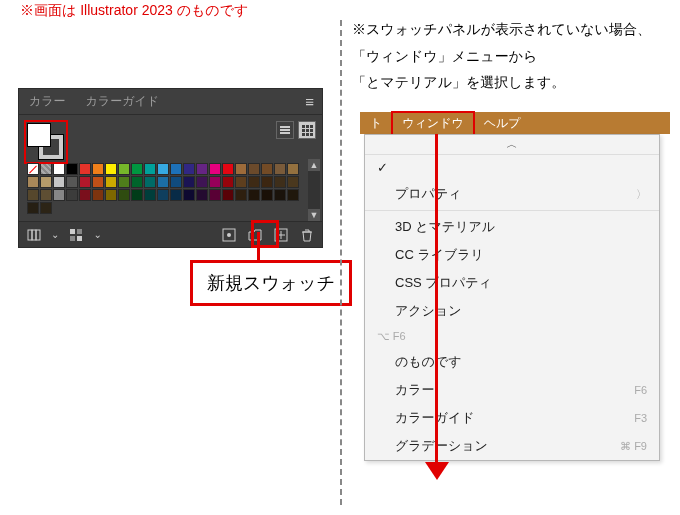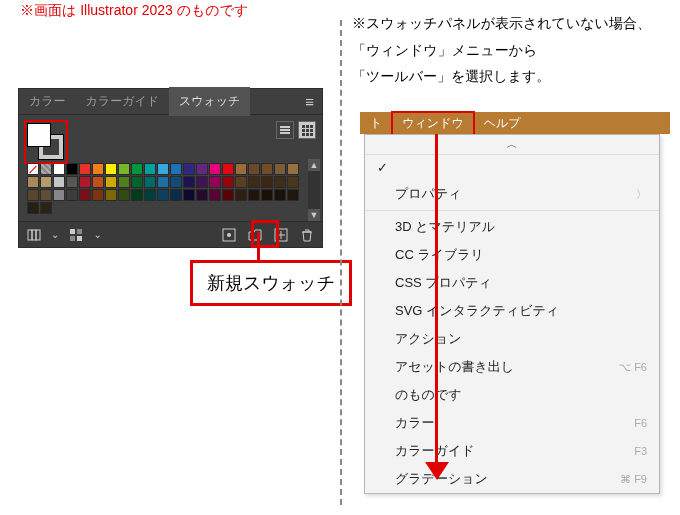--- a/index.html
+++ b/index.html
@@ -131,21 +131,21 @@
   }
 
   
   .divider{
     position:absolute; left:340px; top:20px; bottom:10px;
     border-left:2px dashed #888;
   }
 
   
   .right-note{
-    position:absolute; left:352px; top:10px;
+    position:absolute; left:352px; top:16px;
     font-size:14px; line-height:1.9;
   }
 
   .menubar{
     position:absolute; left:360px; top:112px; width:310px; height:22px;
     background:#b87b32; display:flex; color:#fff; font-size:12px;
     align-items:center;
   }
   .menubar .mi{ padding:3px 10px;}
   .menubar .mi.box{ outline:2px solid #e00000; outline-offset:-1px;}
@@ -186,21 +186,20 @@
 </style>
 </head>
 <body>
 
 <div class="left-note">※画面は Illustrator 2023 のものです</div>
 
 <div class="panel">
   <div class="panel-tabs">
     <div class="tab">カラー</div>
     <div class="tab">カラーガイド</div>
-    <div class="tab active">スウォッチ</div>
     <div class="spacer"></div>
     <div class="menu-btn">≡</div>
   </div>
 
   <div class="panel-body">
     <div class="fill-stroke">
       <div class="fs-stroke"></div>
       <div class="fs-fill"></div>
       <div class="fs-box"></div>
     </div>
@@ -349,21 +348,21 @@
 </div>
 
 <div class="callout-line"></div>
 <div class="callout">新規スウォッチ</div>
 
 <div class="divider"></div>
 
 <div class="right-note">
   <div>※スウォッチパネルが表示されていない場合、</div>
   <div>「ウィンドウ」メニューから</div>
-  <div>「ツールバー」を選択します。</div>
+  <div>「とマテリアル」を選択します。</div>
 </div>
 
 <div class="menubar">
   <div class="mi">ト</div>
   <div class="mi box">ウィンドウ</div>
   <div class="mi">ヘルプ</div>
 </div>
 
 <div class="dropdown">
   <div class="caret-top">︿</div>
@@ -394,34 +393,24 @@
     </div>
   <div class="row">
       <span class="lbl">
         <span class="chk"></span>
         <span>CSS プロパティ</span>
       </span>
     </div>
   <div class="row">
       <span class="lbl">
         <span class="chk"></span>
-        <span>SVG インタラクティビティ</span>
-      </span>
-    </div>
-  <div class="row">
-      <span class="lbl">
-        <span class="chk"></span>
         <span>アクション</span>
       </span>
     </div>
   <div class="row">
-      <span class="lbl">
-        <span class="chk"></span>
-        <span>アセットの書き出し</span>
-      </span>
       <span class="sc">⌥ F6</span>
     </div>
   <div class="row">
       <span class="lbl">
         <span class="chk"></span>
         <span>のものです</span>
       </span>
     </div>
   <div class="row">
       <span class="lbl">

